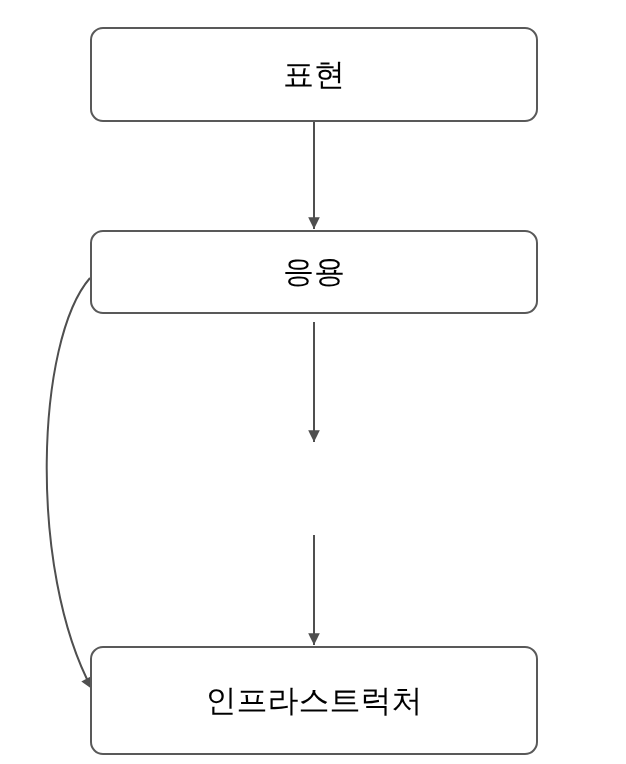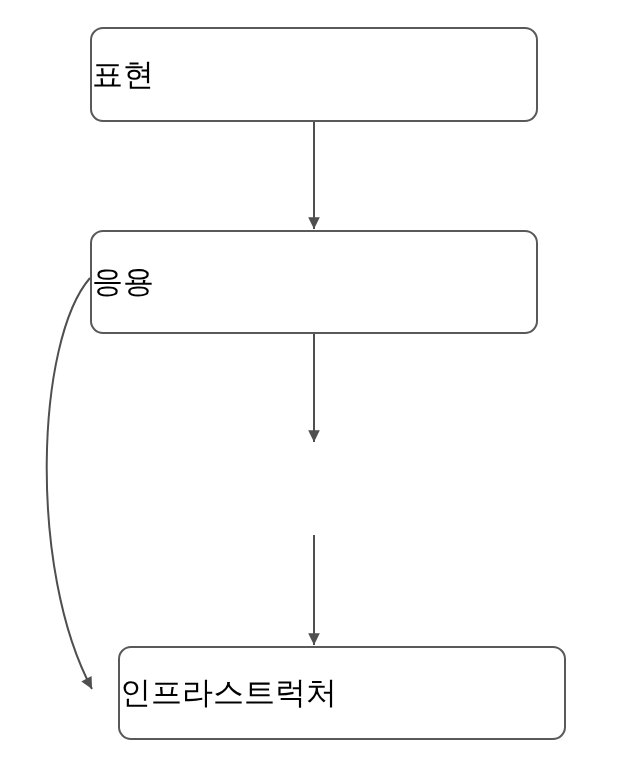--- a/index.html
+++ b/index.html
@@ -26,33 +26,33 @@
   .node {
     position: absolute;
     left: 90px;
     width: 448px;
     box-sizing: border-box;
     background: #ffffff;
     border: 2px solid #595959;
     border-radius: 13px;
     display: flex;
     align-items: center;
-    justify-content: flex-start;
+    justify-content: center;
   }
   .node-label {
     color: #000000;
     font-size: 31px;
     line-height: 1.2;
     text-align: center;
     white-space: nowrap;
   }
   .node-presentation   { top: 27px;  height: 95px; }
-  .node-application    { top: 230px; height: 104px; }
+  .node-application    { top: 230px; height: 84px; }
   .node-domain         { top: 443px; height: 92px; }
-  .node-infrastructure { top: 646px; height: 94px; margin-left: 28px; }
+  .node-infrastructure { top: 646px; height: 109px; }
 </style>
 </head>
 <body>
 
 <div class="canvas">
 
   <svg class="edges" width="626" height="764" viewBox="0 0 626 764" xmlns="http://www.w3.org/2000/svg">
     <defs>
       <marker id="arrowhead" viewBox="0 0 12 12" refX="11" refY="6" markerWidth="14" markerHeight="14" markerUnits="userSpaceOnUse" orient="auto">
         <path d="M1,1 L11,6 L1,11 Z" fill="#4f4f4f"></path>

